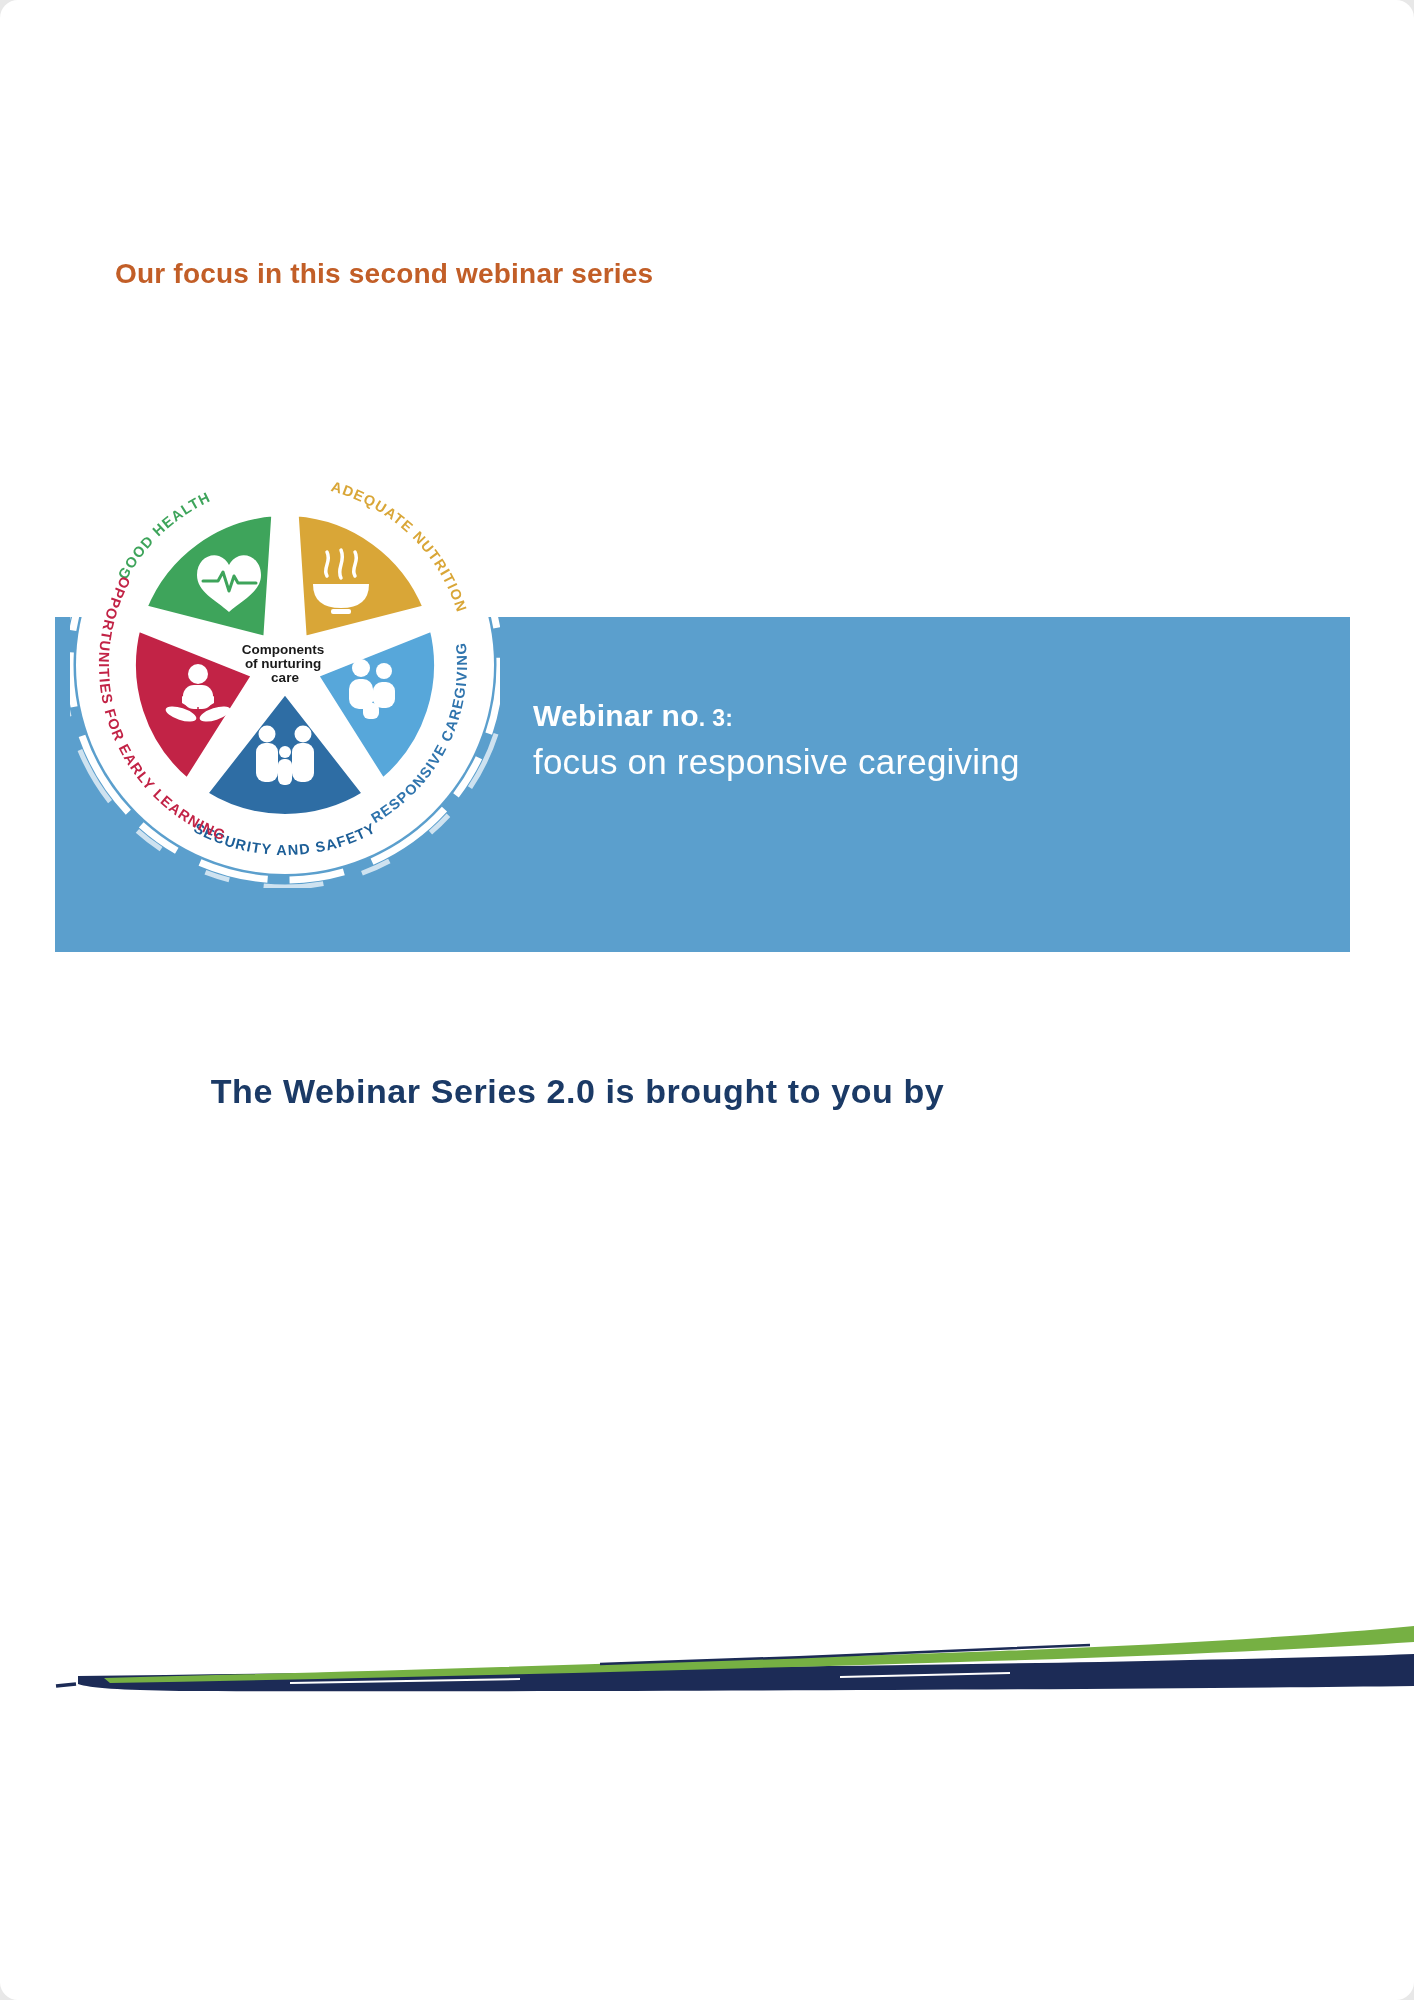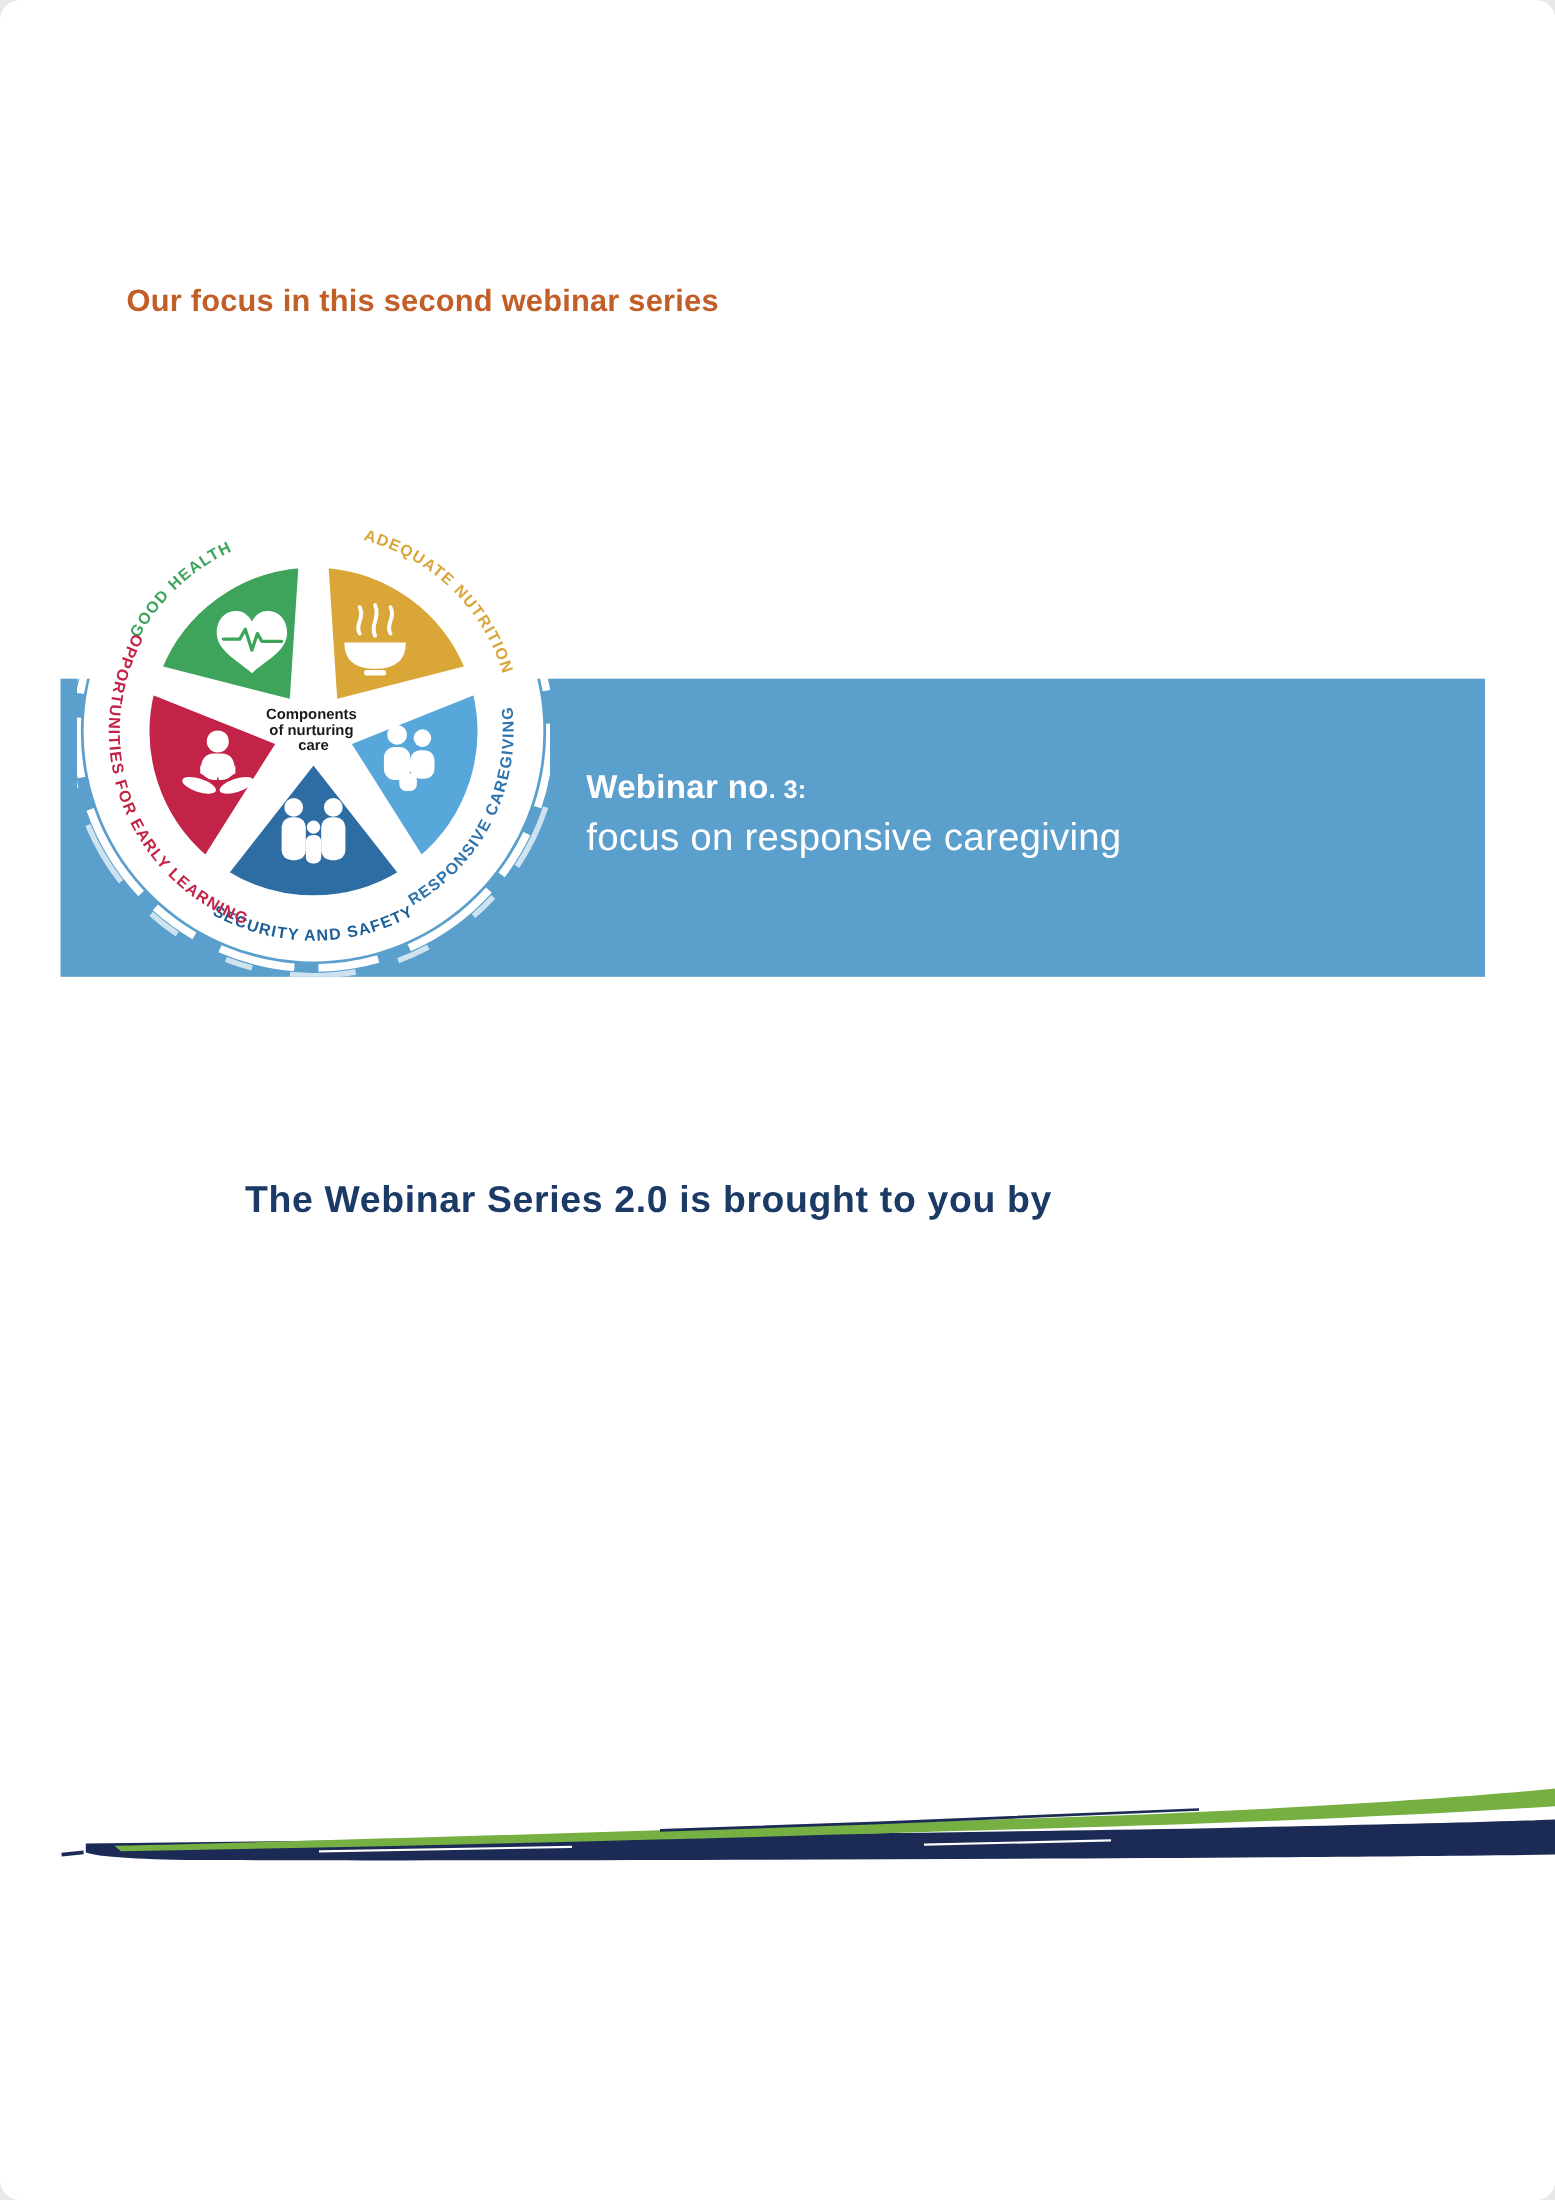--- a/index.html
+++ b/index.html
@@ -2,27 +2,27 @@
 <html><head>
 <meta charset="utf-8">
 <style>
   html,body{margin:0;padding:0;background:#e8e8e8;}
   .page{position:relative;width:1414px;height:2000px;background:#ffffff;overflow:hidden;
         font-family:"Liberation Sans", sans-serif;margin:0 auto;border-radius:18px;}
   .abs{position:absolute;}
   .heading{left:115px;top:258px;font-size:28px;font-weight:800;letter-spacing:.2px;}
   .subtitle{left:115px;top:336px;width:1000px;font-size:36px;font-weight:300;
             letter-spacing:-0.5px;color:#3d3d3d;line-height:52px;}
-  .banner{left:55px;top:617px;width:1295px;height:271px;text-decoration:underline;}
+  .banner{left:55px;top:617px;width:1295px;height:335px;text-decoration:underline;}
   .banner-text{position:absolute;left:478px;top:82px;color:#ffffff;}
   .banner-title{font-size:30px;font-weight:800;letter-spacing:.3px;}
   .banner-title .suffix{font-size:23px;font-weight:700;}
   .banner-sub{font-size:35px;font-weight:300;margin-top:9px;letter-spacing:.2px;}
   .partners-heading{left:0;top:1072px;width:1155px;text-align:center;font-size:34px;
-                    font-weight:600;letter-spacing:.6px;margin-left:12px;}
+                    font-weight:600;letter-spacing:.6px;}
   .logo-row{left:0;top:1220px;width:1414px;height:160px;}
 </style>
 </head>
 <body>
 
 <div class="page">
 
   <div class="abs heading" style="color:#C25E27;">Our focus in this second webinar series</div>
 
 

